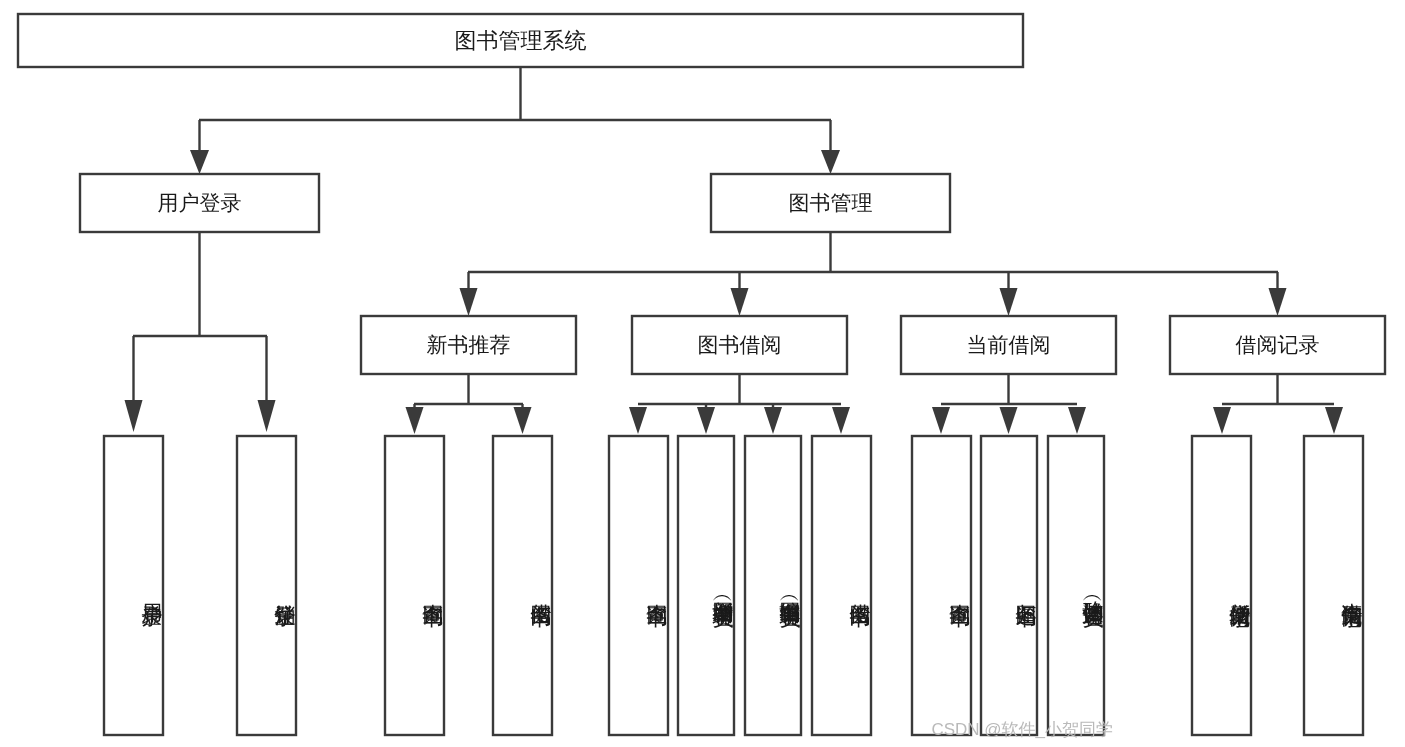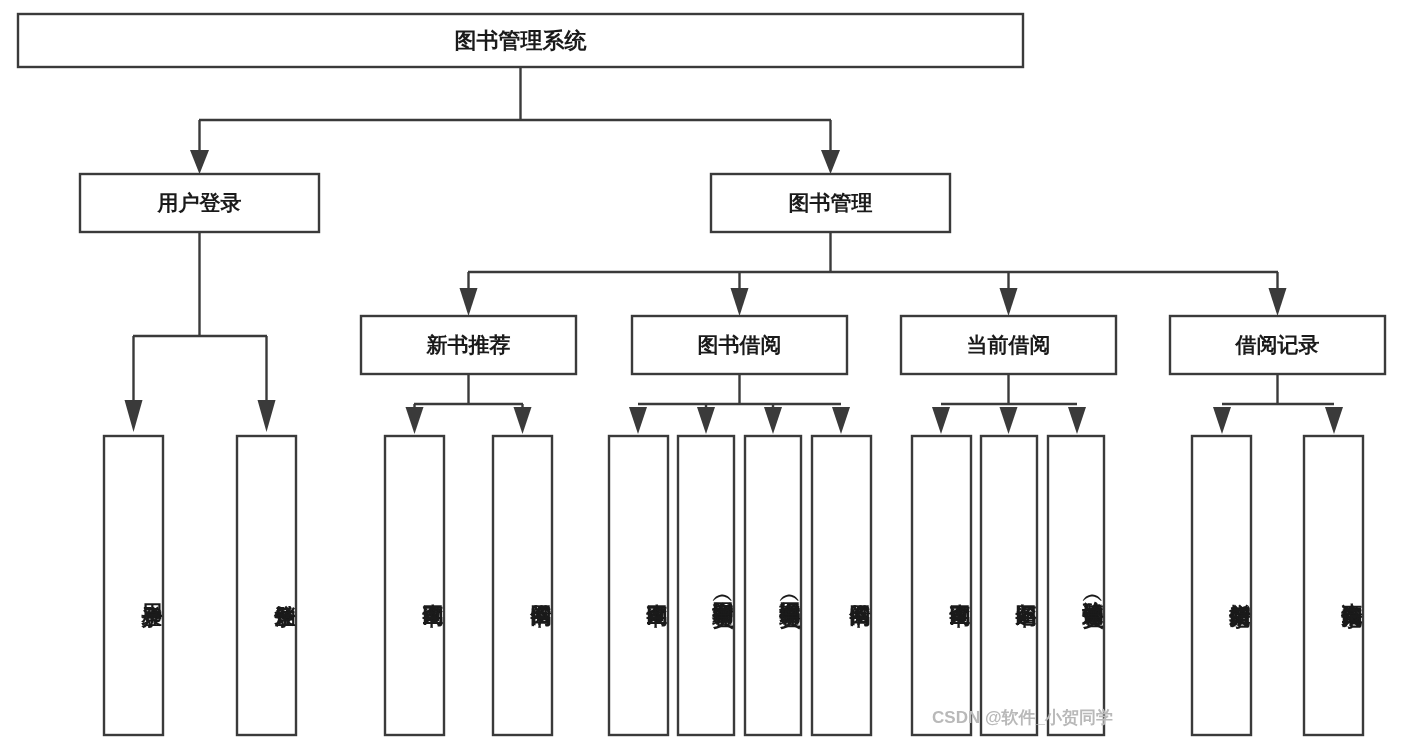--- a/index.html
+++ b/index.html
@@ -11,21 +11,20 @@
     width: 1405px;
     height: 747px;
     font-family: "Liberation Sans", "DejaVu Sans", sans-serif;
     overflow: hidden;
     position: relative;
   }
   #diagram-root {
     position: relative;
     width: 1125px;
     height: 747px;
-    font-weight: bold;
   }
   svg#flow-svg {
     position: absolute;
     left: 0;
     top: 0;
     width: 1405px;
     height: 747px;
     display: block;
   }
   .node-box {
@@ -70,21 +69,21 @@
     display: flex;
     align-items: flex-start;
     justify-content: center;
     text-align: left;
     pointer-events: none;
     user-select: none;
   }
   .watermark {
     position: absolute;
     right: 12px;
-    bottom: 18px;
+    bottom: 6px;
     font-family: "Liberation Sans", "DejaVu Sans", sans-serif;
     font-size: 17px;
     color: #b9b9b9;
     white-space: nowrap;
     user-select: none;
   }
 </style>
 </head>
 <body>
 

